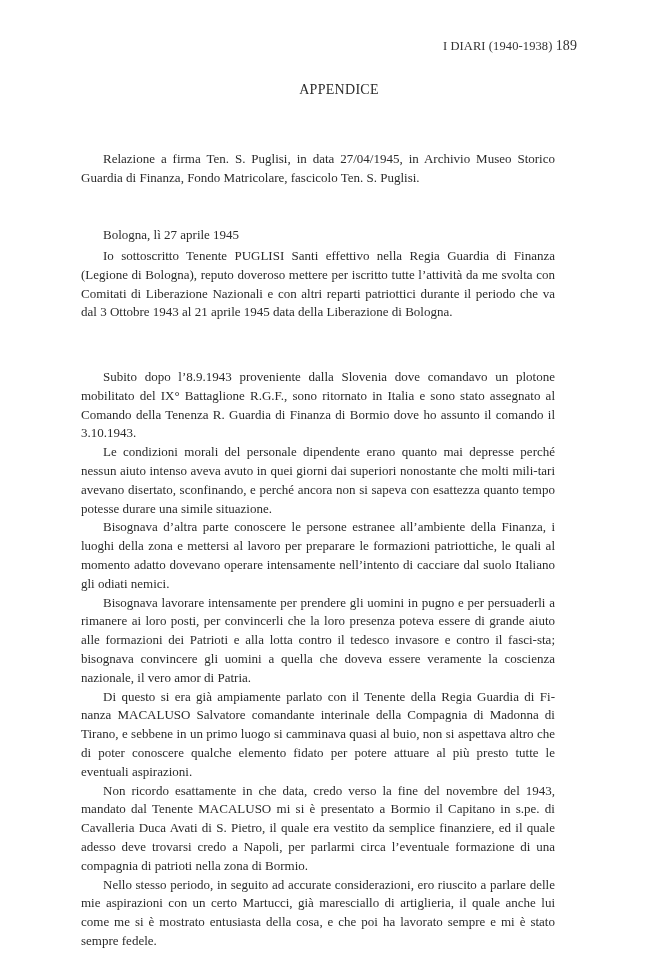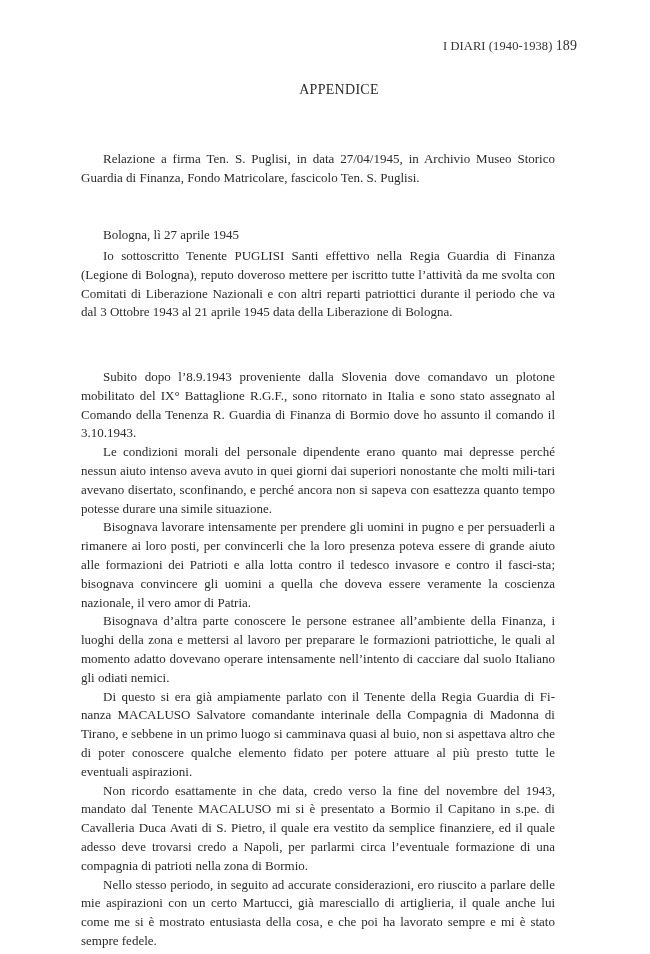--- a/index.html
+++ b/index.html
@@ -76,18 +76,18 @@
   <p>Bologna, lì 27 aprile 1945</p>
 </div>
 
 <div class="body-block" id="intro">
   <p>Io sottoscritto Tenente PUGLISI Santi effettivo nella Regia Guardia di Finanza (Legione di Bologna), reputo doveroso mettere per iscritto tutte l’attività da me svolta con Comitati di Liberazione Nazionali e con altri reparti patriottici durante il periodo che va dal 3 Ottobre 1943 al 21 aprile 1945 data della Liberazione di Bologna.</p>
 </div>
 
 <div class="body-block" id="main-text">
   <p>Subito dopo l’8.9.1943 proveniente dalla Slovenia dove comandavo un plotone mobilitato del IX° Battaglione R.G.F., sono ritornato in Italia e sono stato assegnato al Comando della Tenenza R. Guardia di Finanza di Bormio dove ho assunto il comando il 3.10.1943.</p>
   <p>Le condizioni morali del personale dipendente erano quanto mai depresse perché nessun aiuto intenso aveva avuto in quei giorni dai superiori nonostante che molti mili-tari avevano disertato, sconfinando, e perché ancora non si sapeva con esattezza quanto tempo potesse durare una simile situazione.</p>
+  <p>Bisognava d’altra parte conoscere le persone estranee all’ambiente della Finanza, i luoghi della zona e mettersi al lavoro per preparare le formazioni patriottiche, le quali al momento adatto dovevano operare intensamente nell’intento di cacciare dal suolo Italiano gli odiati nemici.</p>
   <p>Bisognava lavorare intensamente per prendere gli uomini in pugno e per persuaderli a rimanere ai loro posti, per convincerli che la loro presenza poteva essere di grande aiuto alle formazioni dei Patrioti e alla lotta contro il tedesco invasore e contro il fasci-sta; bisognava convincere gli uomini a quella che doveva essere veramente la coscienza nazionale, il vero amor di Patria.</p>
-  <p>Bisognava d’altra parte conoscere le persone estranee all’ambiente della Finanza, i luoghi della zona e mettersi al lavoro per preparare le formazioni patriottiche, le quali al momento adatto dovevano operare intensamente nell’intento di cacciare dal suolo Italiano gli odiati nemici.</p>
   <p>Di questo si era già ampiamente parlato con il Tenente della Regia Guardia di Fi-nanza MACALUSO Salvatore comandante interinale della Compagnia di Madonna di Tirano, e sebbene in un primo luogo si camminava quasi al buio, non si aspettava altro che di poter conoscere qualche elemento fidato per potere attuare al più presto tutte le eventuali aspirazioni.</p>
   <p>Non ricordo esattamente in che data, credo verso la fine del novembre del 1943, mandato dal Tenente MACALUSO mi si è presentato a Bormio il Capitano in s.pe. di Cavalleria Duca Avati di S. Pietro, il quale era vestito da semplice finanziere, ed il quale adesso deve trovarsi credo a Napoli, per parlarmi circa l’eventuale formazione di una compagnia di patrioti nella zona di Bormio.</p>
   <p>Nello stesso periodo, in seguito ad accurate considerazioni, ero riuscito a parlare delle mie aspirazioni con un certo Martucci, già maresciallo di artiglieria, il quale anche lui come me si è mostrato entusiasta della cosa, e che poi ha lavorato sempre e mi è stato sempre fedele.</p>
 </div>
 
 </body></html>

